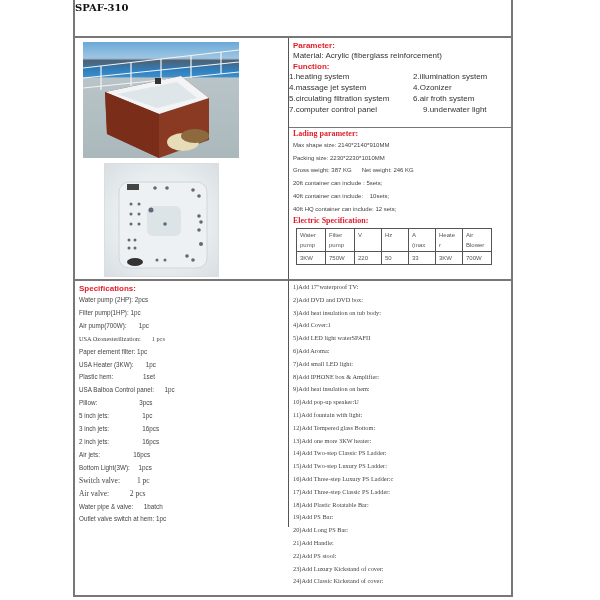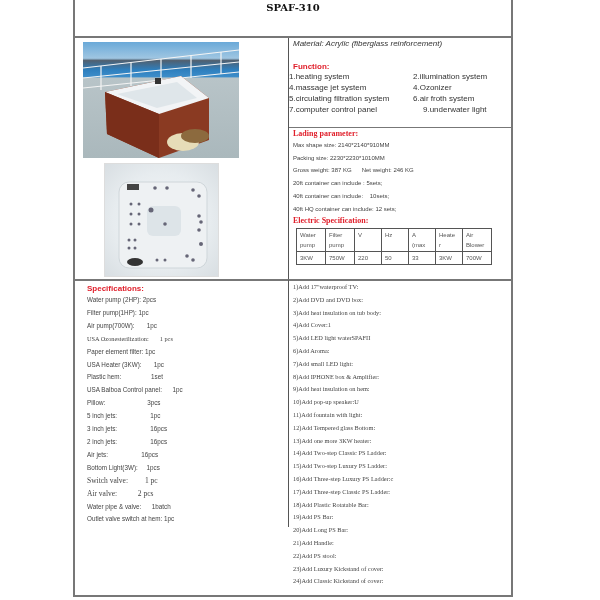--- a/index.html
+++ b/index.html
@@ -3,31 +3,31 @@
 <meta charset="utf-8">
 <style>
   html, body { margin: 0; padding: 0; background: #ffffff; }
   body { width: 600px; height: 600px; position: relative; overflow: hidden;
          font-family: "Liberation Sans", sans-serif; color: #333; }
   .sheet { position: absolute; left: 73px; top: -2px; width: 440px; height: 599px;
            border-left: 2px solid #777; border-right: 2px solid #777; border-bottom: 2px solid #777;
            box-sizing: border-box; }
   .title-row { position: absolute; left: 0; top: 0; right: 0; height: 40px;
                border-bottom: 2px solid #777; box-sizing: border-box; }
-  .title { position: absolute; top: 4px; left: 0; right: 0; text-align: center;
+  .title { position: absolute; top: 4px; left: 0; right: 0; text-align: left;
            font-family: "DejaVu Serif", serif; font-weight: bold; font-size: 10px; color: #111; }
   .cell { position: absolute; box-sizing: border-box; }
   .img-cell { left: 0; top: 40px; width: 214px; height: 241px; border-right: 1px solid #555; }
   .param-cell { left: 214px; top: 40px; width: 222px; height: 90px; border-bottom: 1px solid #777; }
   .lading-cell { left: 214px; top: 130px; width: 222px; height: 151px; }
-  .spec-cell { left: 0; top: 281px; width: 214px; height: 248px; border-top: 2px solid #777; border-right: 1px solid #555; padding-left: 8px; }
+  .spec-cell { left: 0; top: 281px; width: 214px; height: 248px; border-top: 2px solid #777; border-right: 1px solid #555; }
   .opt-cell { left: 214px; top: 281px; width: 222px; height: 316px; border-top: 2px solid #777; }
   .red { color: #e0202c; font-weight: bold; }
   .param-cell .h { font-size: 8px; margin: 3px 0 0 4px; }
-  .param-cell .line { font-size: 8px; margin-left: 4px; line-height: 11px; color: #333; font-style: italic; }
+  .param-cell .line { font-size: 8px; margin-left: 4px; line-height: 11px; color: #333; }
   .fgrid { display: grid; grid-template-columns: 124px 96px; font-size: 8px; line-height: 11px; }
   .lading-cell .h { font-size: 8px; margin: 1px 0 0 4px; line-height: 10px; font-family: Liberation Serif, serif; }
   .lading-cell .line { font-size: 6px; margin-left: 4px; line-height: 12.7px; color: #444; }
   .etable { margin: 2px 0 0 7px; border-collapse: collapse; font-size: 6px; color: #555; }
   .etable td { border: 1px solid #555; padding: 1px 3px; vertical-align: top; line-height: 10px; }
   .spec-cell .h { font-size: 8px; margin: 2px 0 0 4px; line-height: 11px; }
   .spec-row { font-size: 6.3px; margin-left: 4px; line-height: 12.9px; color: #444; white-space: pre; }
   .spec-row.serif { font-family: "Liberation Serif", serif; font-size: 7.5px; }
   .opt-cell .h { font-size: 8px; margin: 2px 0 0 4px; line-height: 11px; }
   .opt-row { font-family: "Liberation Serif", serif; font-size: 6.3px; margin-left: 4px; line-height: 12.8px; color: #444; white-space: nowrap; }
@@ -97,22 +97,23 @@
           <circle cx="52" cy="96" r="1.5"></circle>
             <circle cx="60" cy="96" r="1.5"></circle>
           <circle cx="82" cy="92" r="1.8"></circle>
             <circle cx="88" cy="96" r="1.8"></circle>
         </g>
       </svg>
     </div>
   </div>
 
   <div class="cell param-cell">
+    <div class="h red">Parameter:</div>
     <div class="line">Material: Acrylic (fiberglass reinforcement)</div>
-    <div class="h red" style="margin-top:13px">Function:</div>
+    <div class="h red" style="margin-top:1px">Function:</div>
     <div class="fgrid">
       <span>1.heating system</span>
       <span>2.illumination system</span>
       <span>4.massage jet system</span>
       <span>4.Ozonizer</span>
       <span>5.circulating filtration system</span>
       <span>6.air froth system</span>
       <span>7.computer control panel</span>
       <span style="padding-left:10px">9.underwater light</span>
     </div>

